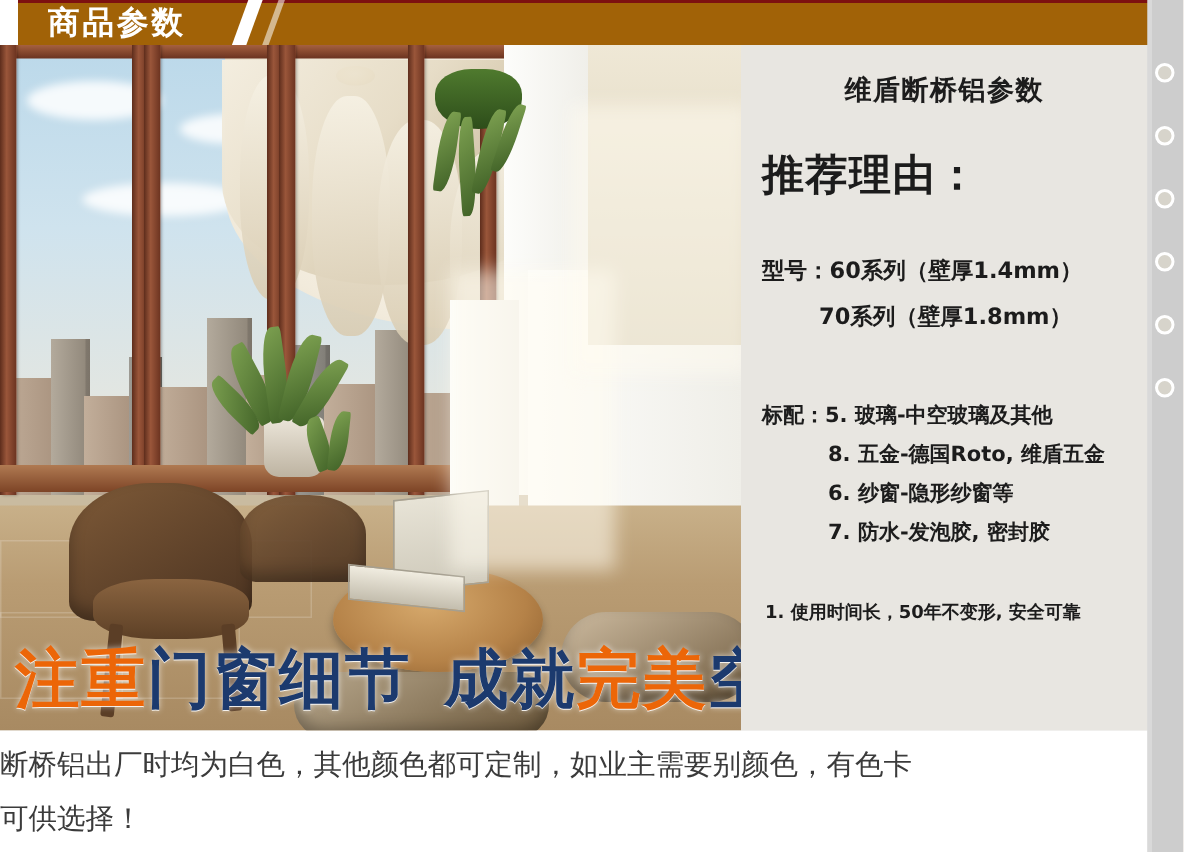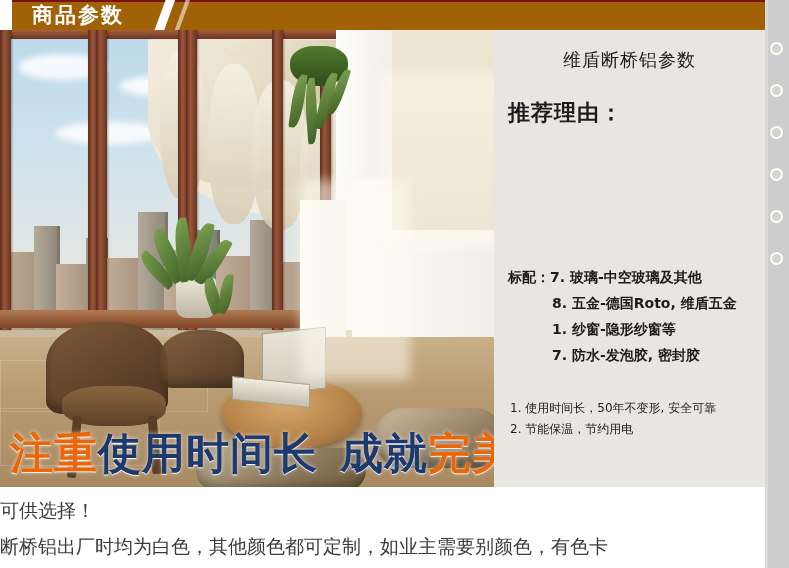--- a/index.html
+++ b/index.html
@@ -295,27 +295,27 @@
     background: #e8e6e1;
     overflow: hidden;
     color: #1c1c1c;
   }
   .sp-title {
     position: absolute;
     left: 0; top: 18px;
     width: 100%;
     text-align: center;
     font-size: 18px;
-    font-weight: normal;
+    font-weight: bold;
     letter-spacing: 1px;
   }
   .sp-reason {
     position: absolute;
     left: 14px; top: 68px;
-    font-size: 22px;
+    font-size: 28px;
     font-weight: bold;
     letter-spacing: 1px;
   }
   .sp-model {
     position: absolute;
     left: 14px; top: 135px;
     font-size: 15px;
     font-weight: bold;
     line-height: 31px;
   }
@@ -328,21 +328,21 @@
     line-height: 26px;
     white-space: nowrap;
   }
   .sp-std .lbl { }
   .sp-std .indent { display: inline-block; width: 44px; }
   .sp-features {
     position: absolute;
     left: 16px; top: 368px;
     width: 268px;
     font-size: 12px;
-    font-weight: normal;
+    font-weight: bold;
     line-height: 21px;
     white-space: nowrap;
   }
   .sp-features div { overflow: hidden; }
 
   
   .bottom-text {
     position: absolute;
     left: 0;
     top: 492px;
@@ -452,46 +452,49 @@
       <div class="laptop-screen" style="left:262px; top:300px; width:62px; height:60px;"></div>
       <div class="laptop-base" style="left:232px; top:350px; width:76px; height:22px;"></div>
 
       <div class="chair" style="left:374px; top:378px; width:130px; height:60px; border-radius:30px; background:linear-gradient(150deg,#cdbba0,#6e5a3e);"></div>
       <div class="chair" style="left:196px; top:418px; width:170px; height:44px; border-radius:26px; background:linear-gradient(150deg,#b9a98e,#6a5639);"></div>
 
       <div class="ph-shade" style="left:300px; top:150px; width:110px; height:200px;"></div>
       <div class="ph-shade" style="left:380px; top:40px;  width:120px; height:180px;"></div>
 
       <div class="slogan">
-        <span class="or">注重</span><span class="nv">使用时间长</span><span class="gap"></span><span class="nv">成就</span><span class="or">完美</span><span class="nv">空间</span>
+        <span class="or">注重</span><span class="nv">门窗细节</span><span class="gap"></span><span class="nv">成就</span><span class="or">完美</span><span class="nv">空间</span>
       </div>
     </div>
 
     <div class="specpanel">
       <div class="sp-title">维盾断桥铝参数</div>
       <div class="sp-reason">推荐理由：</div>
 
+      <div class="sp-model">
+        <div><span>型号：</span><span>60系列（壁厚1.4mm）</span></div>
+        <div><span class="indent"></span><span>70系列（壁厚1.8mm）</span></div>
+      </div>
 
       <div class="sp-std">
-        <div><span class="lbl">标配：</span><span>7. 玻璃-中空玻璃及其他</span></div>
+        <div><span class="lbl">标配：</span><span>5. 玻璃-中空玻璃及其他</span></div>
         <div><span class="indent"></span><span>8. 五金-德国Roto, 维盾五金</span></div>
-        <div><span class="indent"></span><span>1. 纱窗-隐形纱窗等</span></div>
+        <div><span class="indent"></span><span>6. 纱窗-隐形纱窗等</span></div>
         <div><span class="indent"></span><span>7. 防水-发泡胶, 密封胶</span></div>
       </div>
 
       <div class="sp-features">
         <div>1. 使用时间长，50年不变形, 安全可靠</div>
-        <div>2. 节能保温，节约用电</div>
       </div>
     </div>
   </div>
 
   <div class="bottom-text">
+    <div>断桥铝出厂时均为白色，其他颜色都可定制，如业主需要别颜色，有色卡</div>
     <div>可供选择！</div>
-    <div>断桥铝出厂时均为白色，其他颜色都可定制，如业主需要别颜色，有色卡</div>
   </div>
 
   <div class="binder-strip">
     <div class="edge-light"></div>
     <div class="binder-hole" style="top:42px;"></div>
     <div class="binder-hole" style="top:84px;"></div>
     <div class="binder-hole" style="top:126px;"></div>
     <div class="binder-hole" style="top:168px;"></div>
     <div class="binder-hole" style="top:210px;"></div>
     <div class="binder-hole" style="top:252px;"></div>

